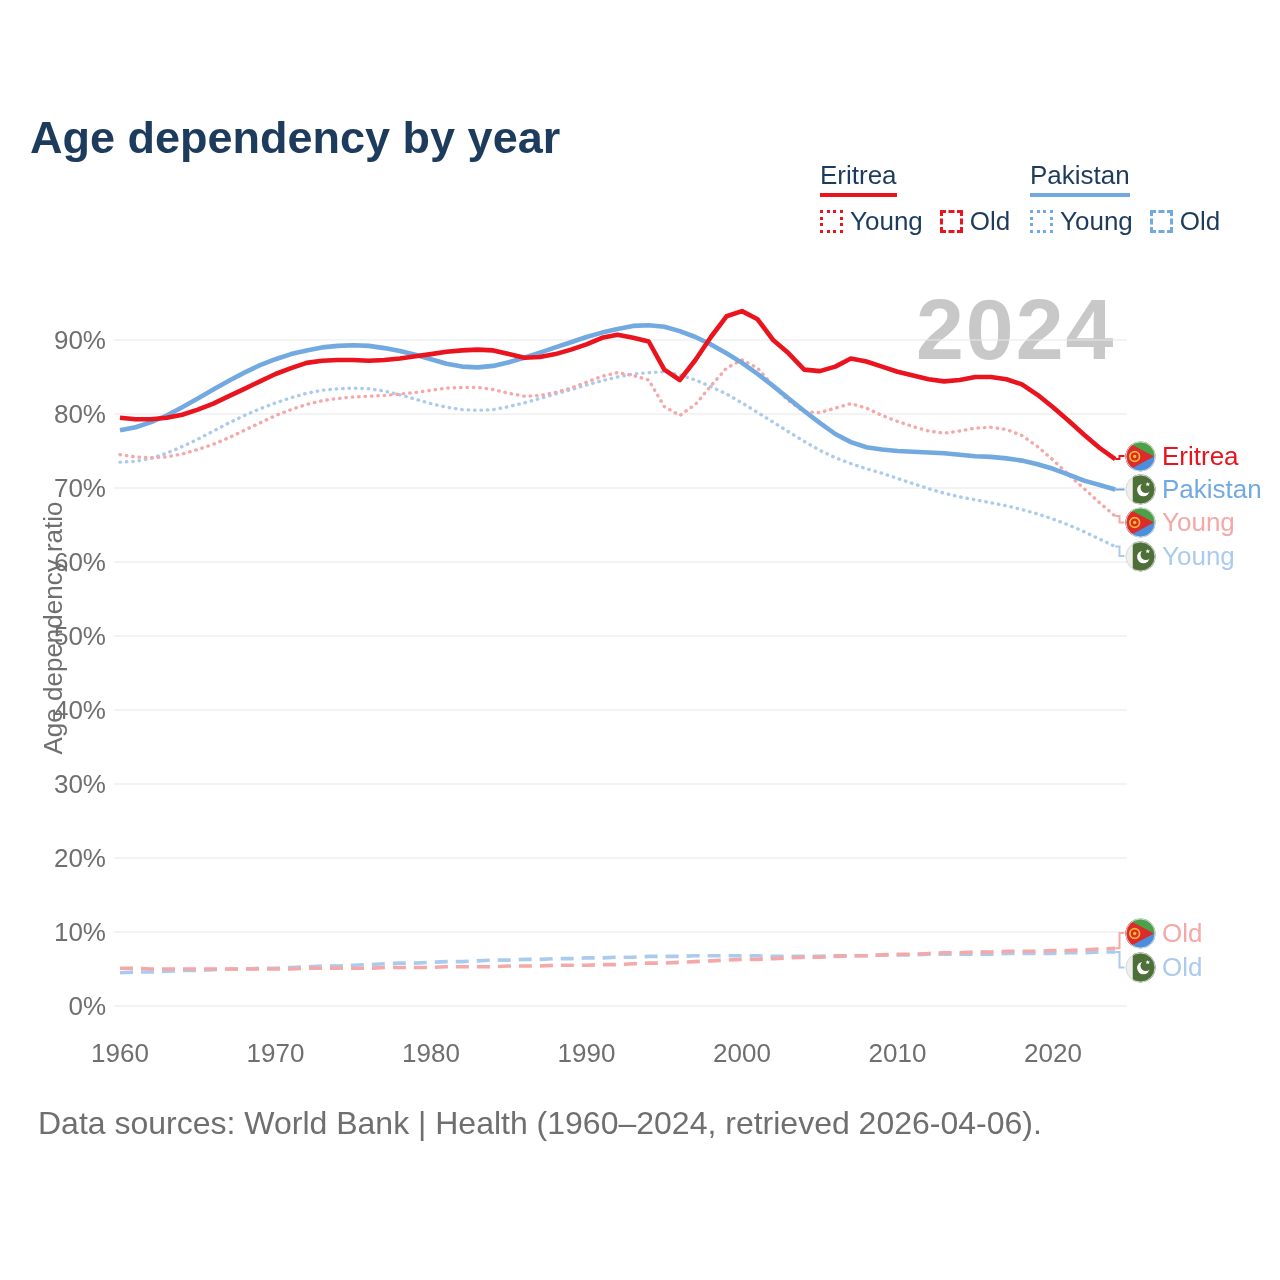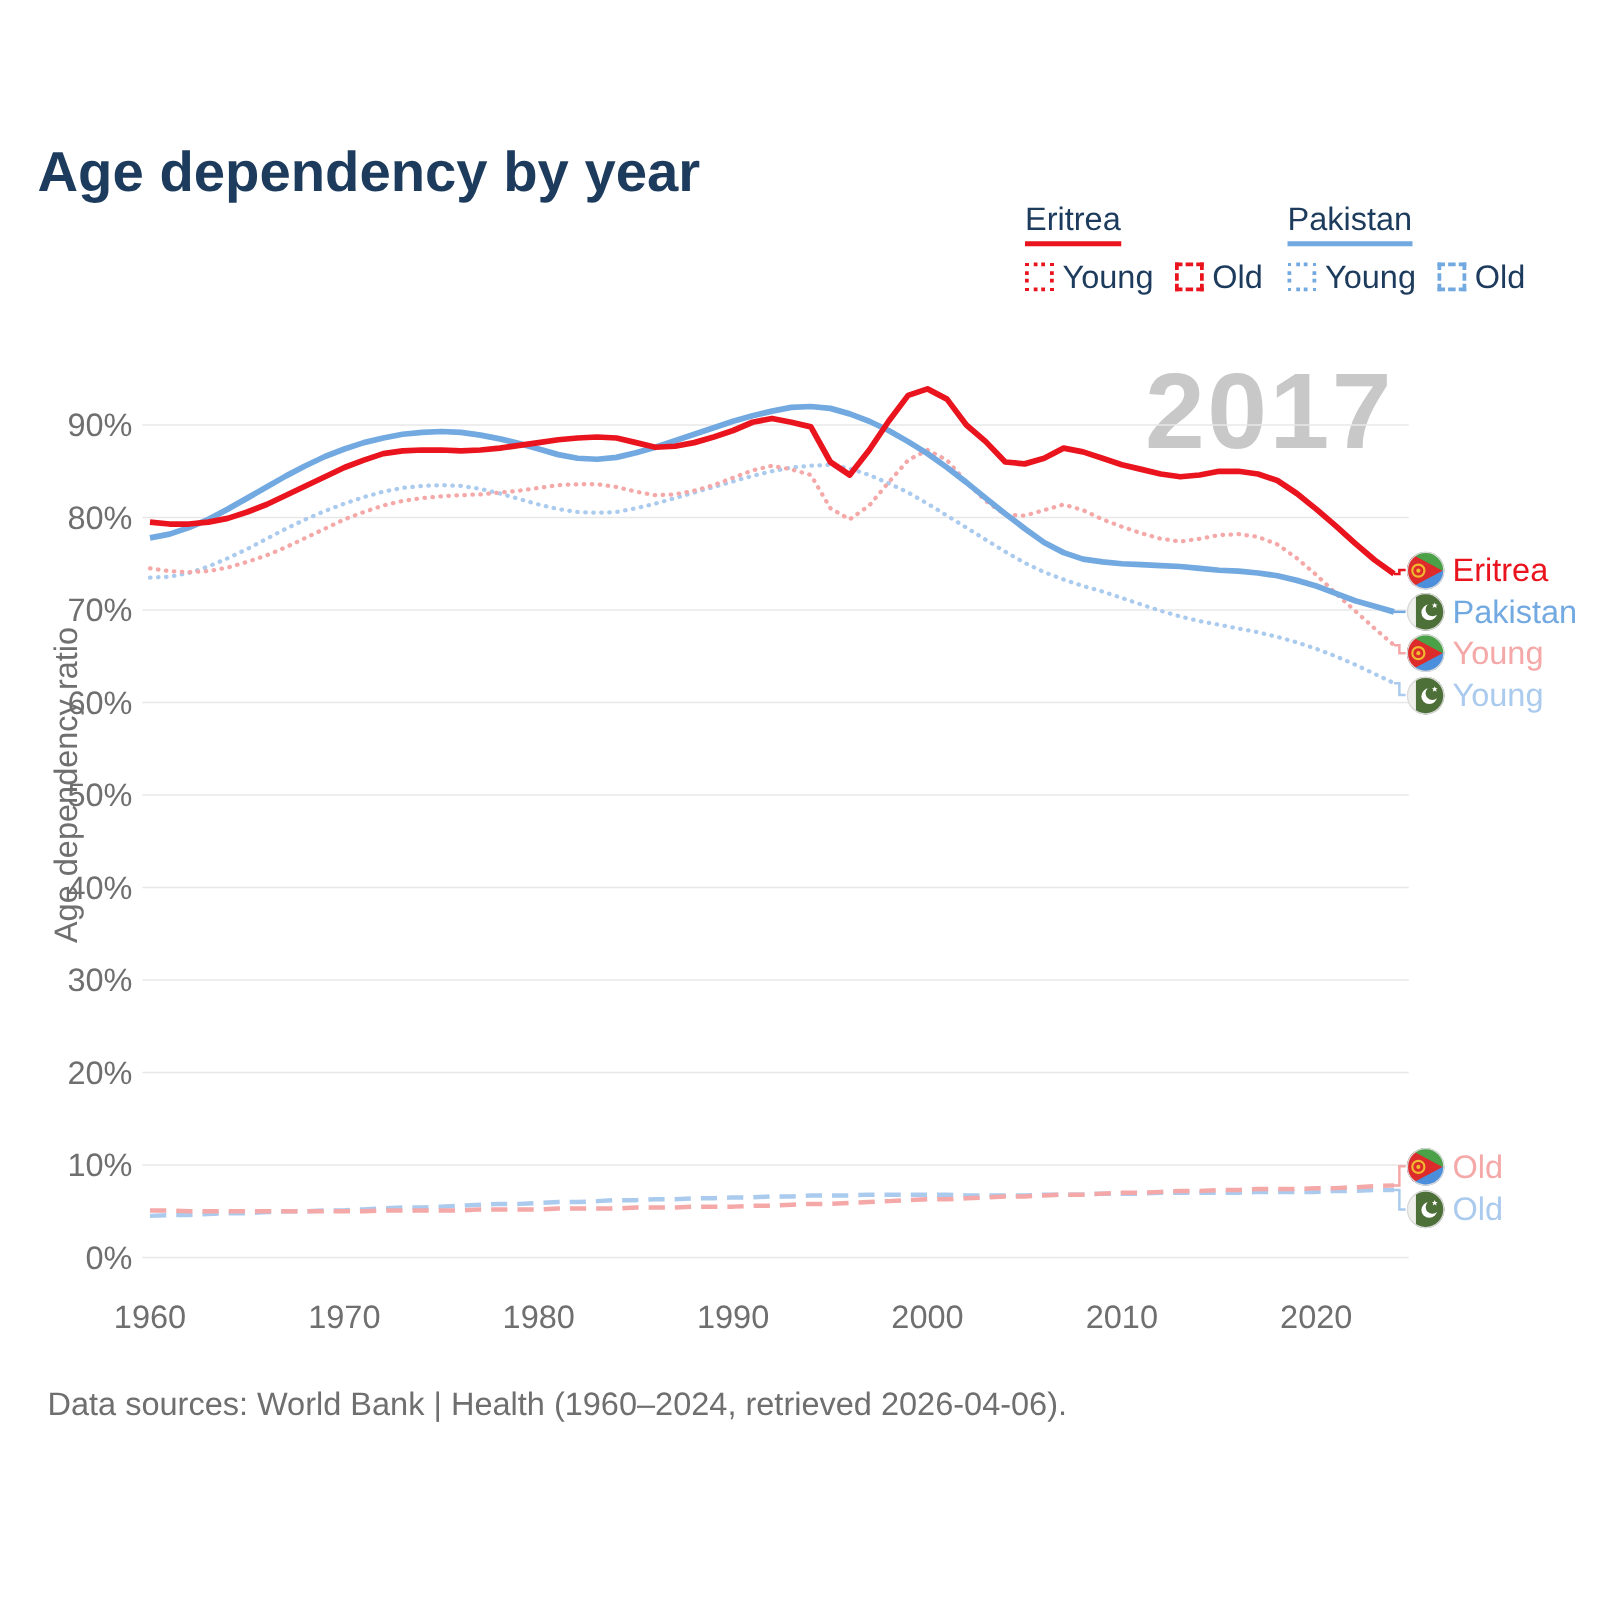--- a/index.html
+++ b/index.html
@@ -18,21 +18,21 @@
   .legend-header{display:inline-block;font-size:26px;color:#1d3b5c;
          padding-bottom:2px;border-bottom:4px solid #000;white-space:nowrap;}
   .legend-items{display:flex;align-items:center;margin-top:9px;}
   .swatch{width:17px;height:17px;border:3px solid #000;flex:none;margin-right:7px;}
   .sw-dotted{border-style:dotted;}
   .sw-dashed{border-style:dashed;}
   .legend-item-label{font-size:26px;color:#1d3b5c;margin-right:17px;white-space:nowrap;}
   .right-label{position:absolute;left:1125px;height:32px;display:flex;align-items:center;z-index:3;}
   .right-label .flag{width:31px;height:31px;flex:none;margin-right:6px;}
   .right-label span{font-size:26px;white-space:nowrap;}
-  .footer{position:absolute;left:38px;top:1104px;font-size:26px;color:#6f6f6f;
+  .footer{position:absolute;left:38px;top:1104px;font-size:32px;color:#6f6f6f;
          line-height:39px;z-index:2;text-align:right;}
   .hidden-defs{position:absolute;width:0;height:0;overflow:hidden;}
 </style>
 </head>
 <body>
 
 <svg class="hidden-defs" aria-hidden="true">
   <defs>
     <clipPath id="cp-er">
         <circle cx="16" cy="16" r="15.5"></circle>
@@ -79,21 +79,21 @@
   <div class="legend-group lg-2">
     <span class="legend-header" style="border-color: rgb(114, 169, 224);">Pakistan</span>
     <div class="legend-items">
       <span class="swatch sw-dotted" style="border-color: rgb(114, 169, 224);"></span>
       <span class="legend-item-label">Young</span>
       <span class="swatch sw-dashed" style="border-color: rgb(114, 169, 224);"></span>
       <span class="legend-item-label">Old</span>
     </div>
   </div>
 
-  <div class="watermark">2017</div>
+  <div class="watermark">2024</div>
 
   <svg id="plot" width="1280" height="1280" viewBox="0 0 1280 1280">
       <line x1="114" x2="1127" y1="1006.0" y2="1006.0" stroke="#e8e8e8" stroke-width="1.2"></line>
       <text x="106" y="1015.0" text-anchor="end" font-size="26" fill="#6f6f6f">0%</text>
       <line x1="114" x2="1127" y1="932.0" y2="932.0" stroke="#e8e8e8" stroke-width="1.2"></line>
       <text x="106" y="941.0" text-anchor="end" font-size="26" fill="#6f6f6f">10%</text>
       <line x1="114" x2="1127" y1="858.0" y2="858.0" stroke="#e8e8e8" stroke-width="1.2"></line>
       <text x="106" y="867.0" text-anchor="end" font-size="26" fill="#6f6f6f">20%</text>
       <line x1="114" x2="1127" y1="784.0" y2="784.0" stroke="#e8e8e8" stroke-width="1.2"></line>
       <text x="106" y="793.0" text-anchor="end" font-size="26" fill="#6f6f6f">30%</text>

